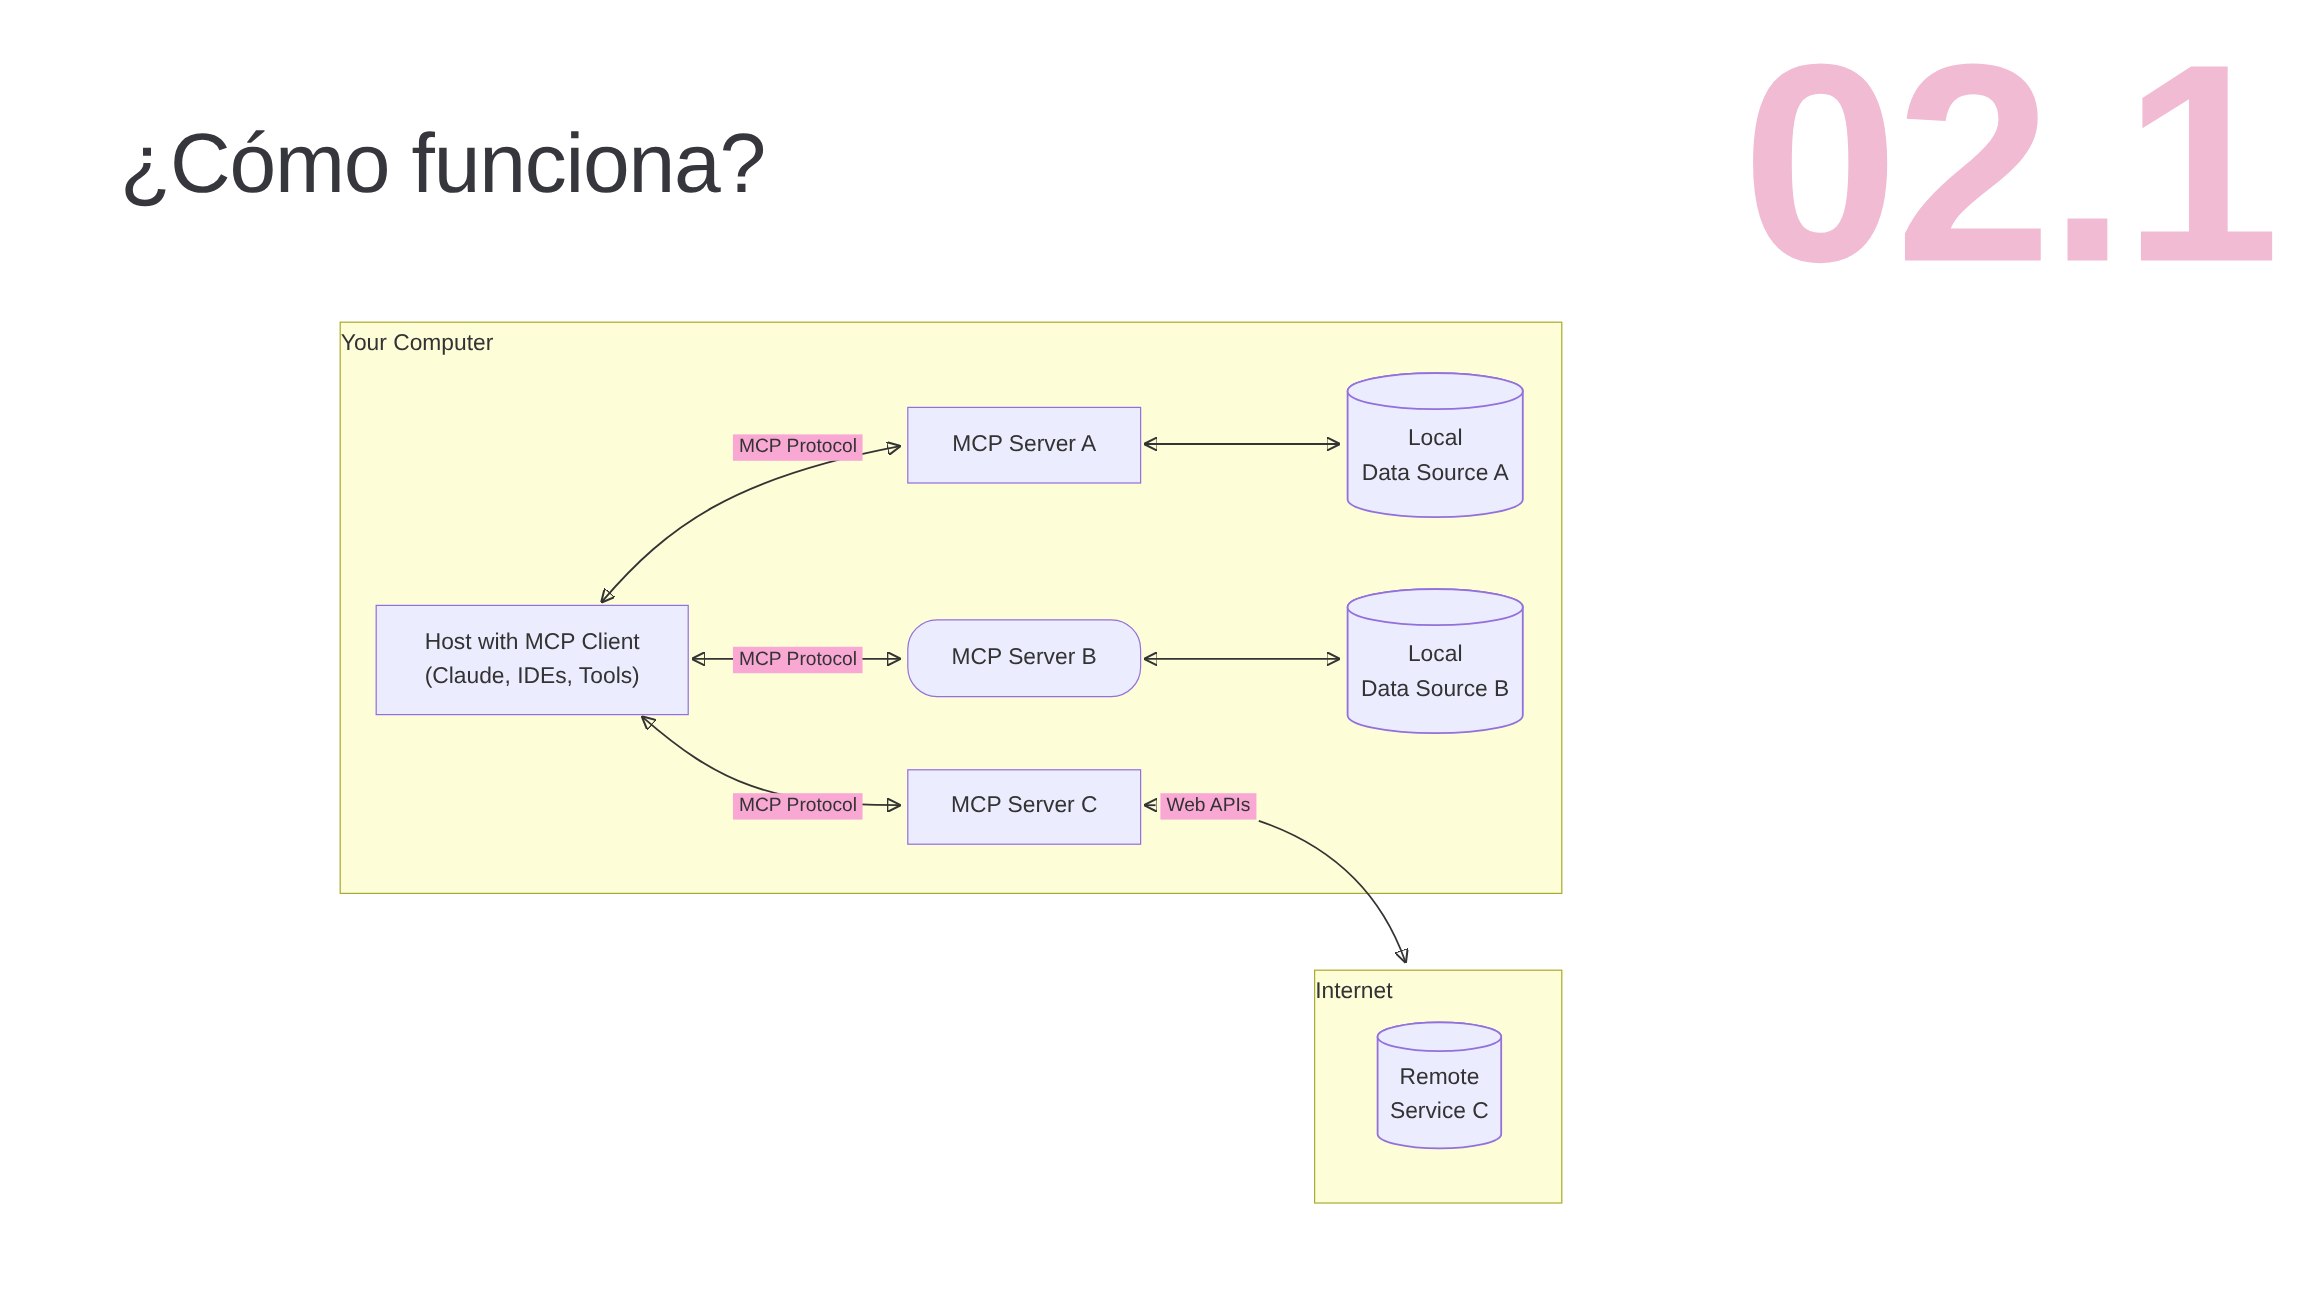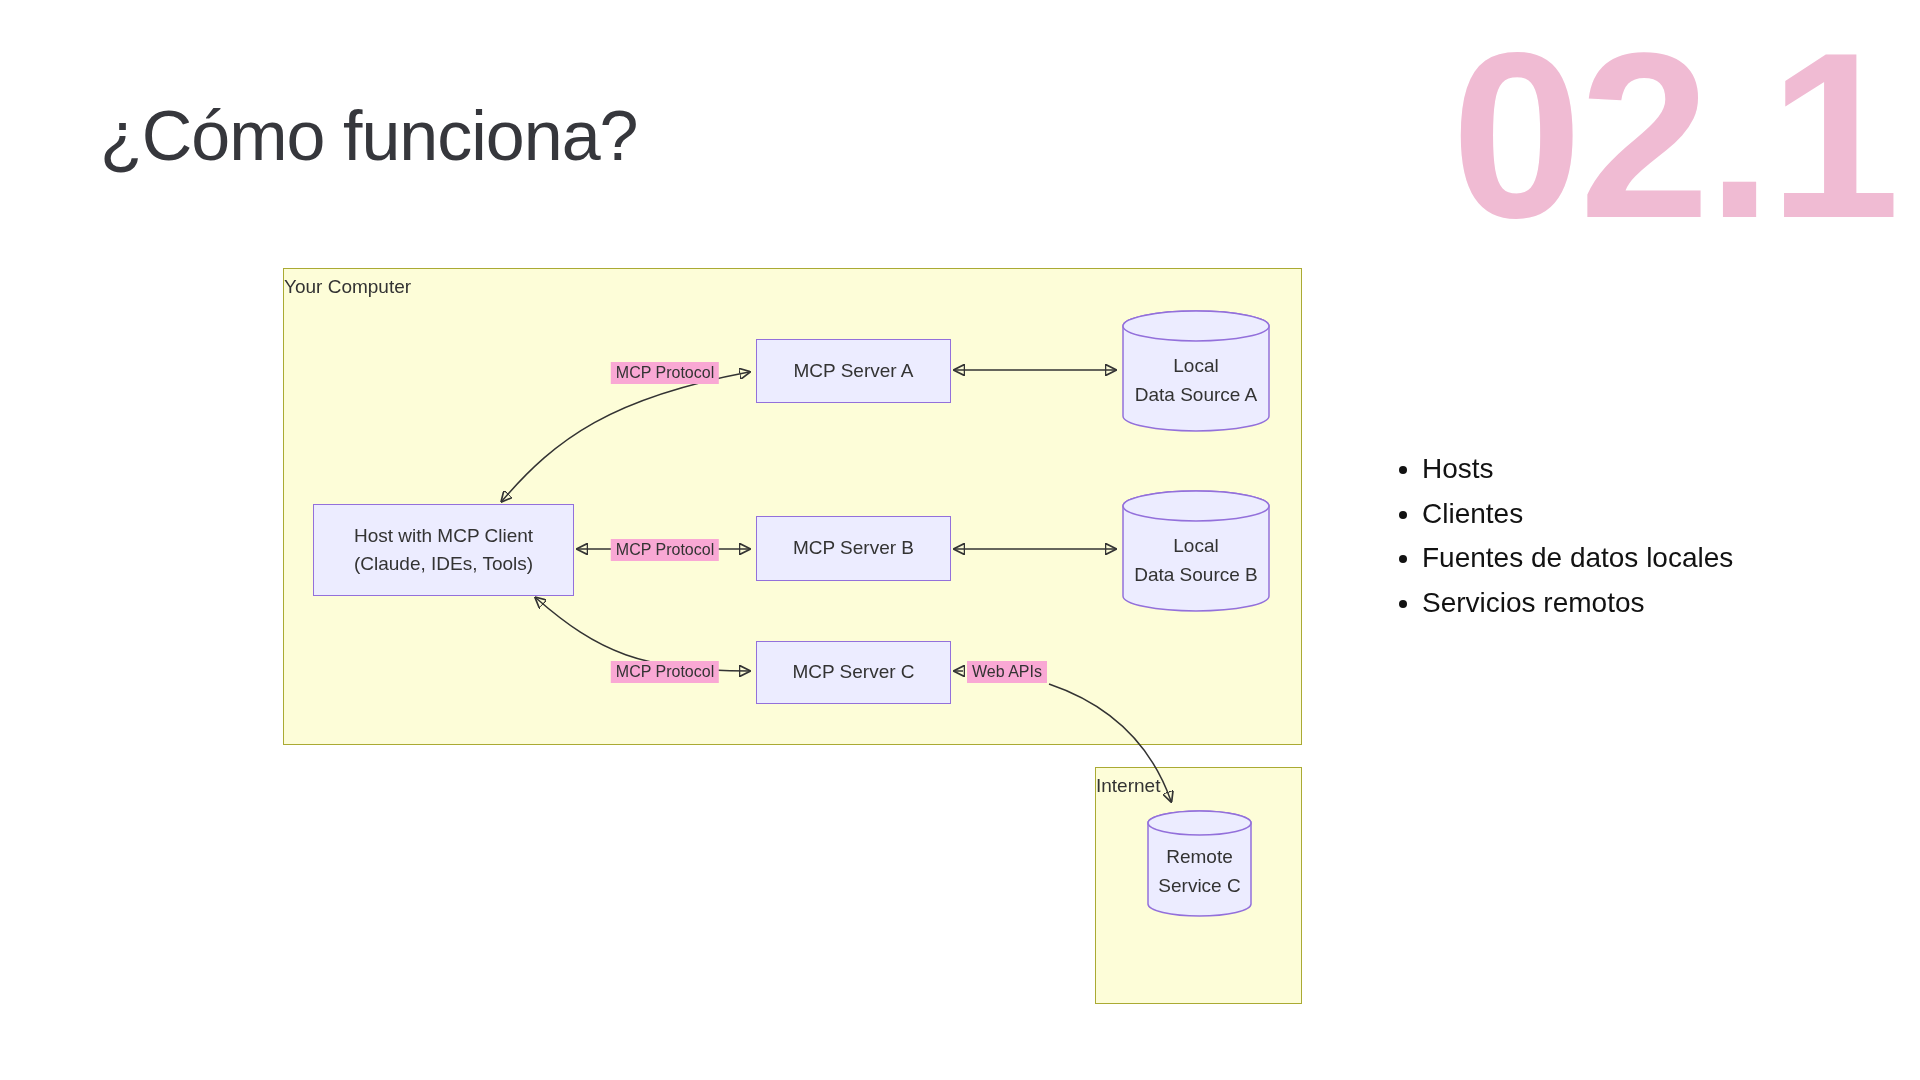--- a/index.html
+++ b/index.html
@@ -20,34 +20,34 @@
     position:absolute;left:1392px;top:452px;margin:0;padding:0 0 0 30px;
   }
   .bullets li{
     font-size:28px;color:#121212;margin-bottom:11px;line-height:1.2;white-space:nowrap;
   }
   
   .cluster{
     position:absolute;background:#fdfdd8;border:1.4px solid #aaaa33;box-sizing:border-box;
   }
   .cluster-yc{left:283px;top:268px;width:1019px;height:477px;}
-  .cluster-net{left:1095px;top:767px;width:207px;height:237px;}
+  .cluster-net{left:1095px;top:808px;width:207px;height:195px;}
   .cluster-label{
     position:absolute;top:7px;left:0;width:100%;
     font-size:19px;color:#333333;z-index:2;
   }
   
   .node{
     position:absolute;background:#ECECFF;border:1.4px solid #9370DB;box-sizing:border-box;
     display:flex;flex-direction:column;justify-content:center;align-items:center;
     font-size:19px;color:#333333;text-align:left;line-height:1.5;z-index:2;
   }
   .node-host{left:29px;top:235px;width:261px;height:92px;}
   .node-server-a{left:472px;top:70px;width:195px;height:64px;}
-  .node-server-b{left:472px;top:247px;width:195px;height:65px;}
+  .node-server-b{left:472px;top:247px;width:195px;height:65px;border-radius:25px;}
   .node-server-c{left:472px;top:372px;width:195px;height:63px;}
   
   .cylinder{position:absolute;z-index:2;}
   .cyl-a{left:837px;top:40px;width:150px;height:124px;}
   .cyl-b{left:837px;top:220px;width:150px;height:124px;}
   .cyl-remote{left:50px;top:41px;width:107px;height:110px;}
   .cylinder svg{position:absolute;left:0;top:0;}
   .cyl-text{
     position:absolute;left:0;top:0;width:100%;height:100%;box-sizing:border-box;
     display:flex;flex-direction:column;justify-content:center;align-items:center;
@@ -144,20 +144,14 @@
         <path d="M2,14 L2,95 A51.5,12 0 0 0 105,95 L105,14 A51.5,12 0 0 0 2,14 Z" fill="#ECECFF" stroke="#9370DB" stroke-width="1.5"></path>
         <ellipse cx="53.5" cy="14" rx="51.5" ry="12" fill="#ECECFF" stroke="#9370DB" stroke-width="1.5"></ellipse>
       </svg>
       <div class="cyl-text" style="padding-top:14px;">
         <span>Remote</span>
         <span>Service C</span>
       </div>
     </div>
   </div>
 
-  <ul class="bullets">
-    <li>Hosts</li>
-    <li>Clientes</li>
-    <li>Fuentes de datos locales</li>
-    <li>Servicios remotos</li>
-  </ul>
 
 </div>
 
 </body></html>

